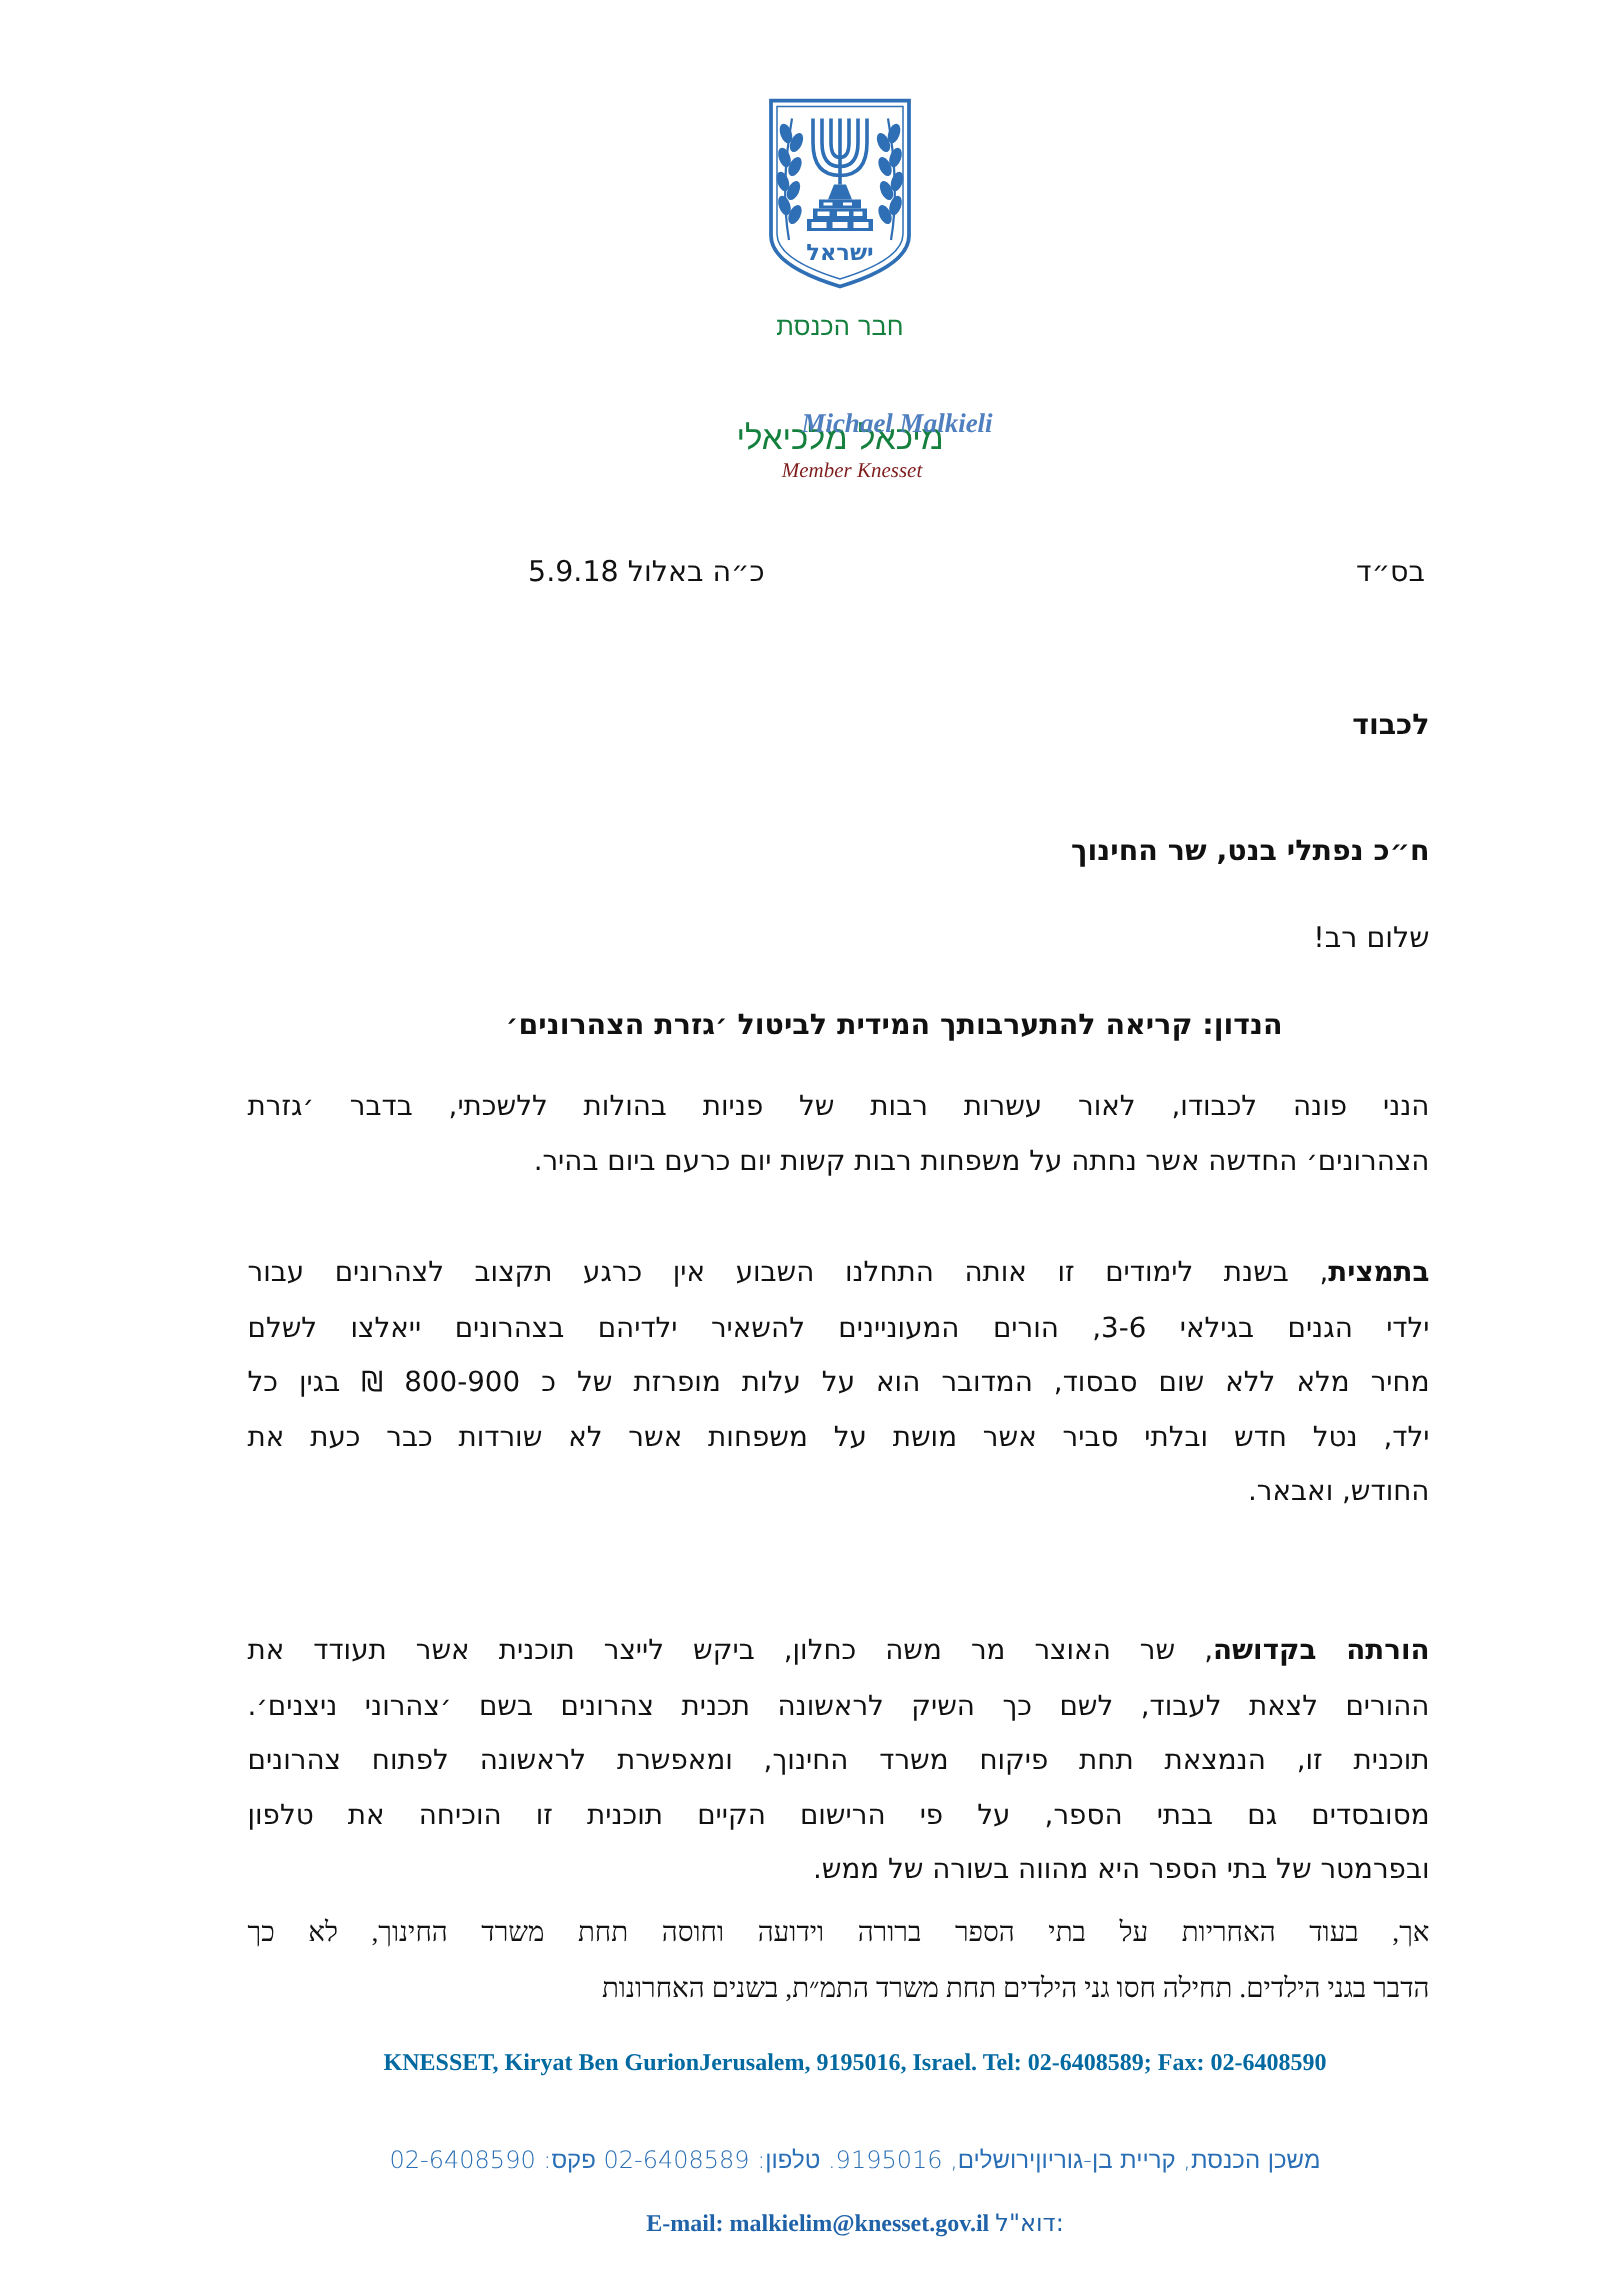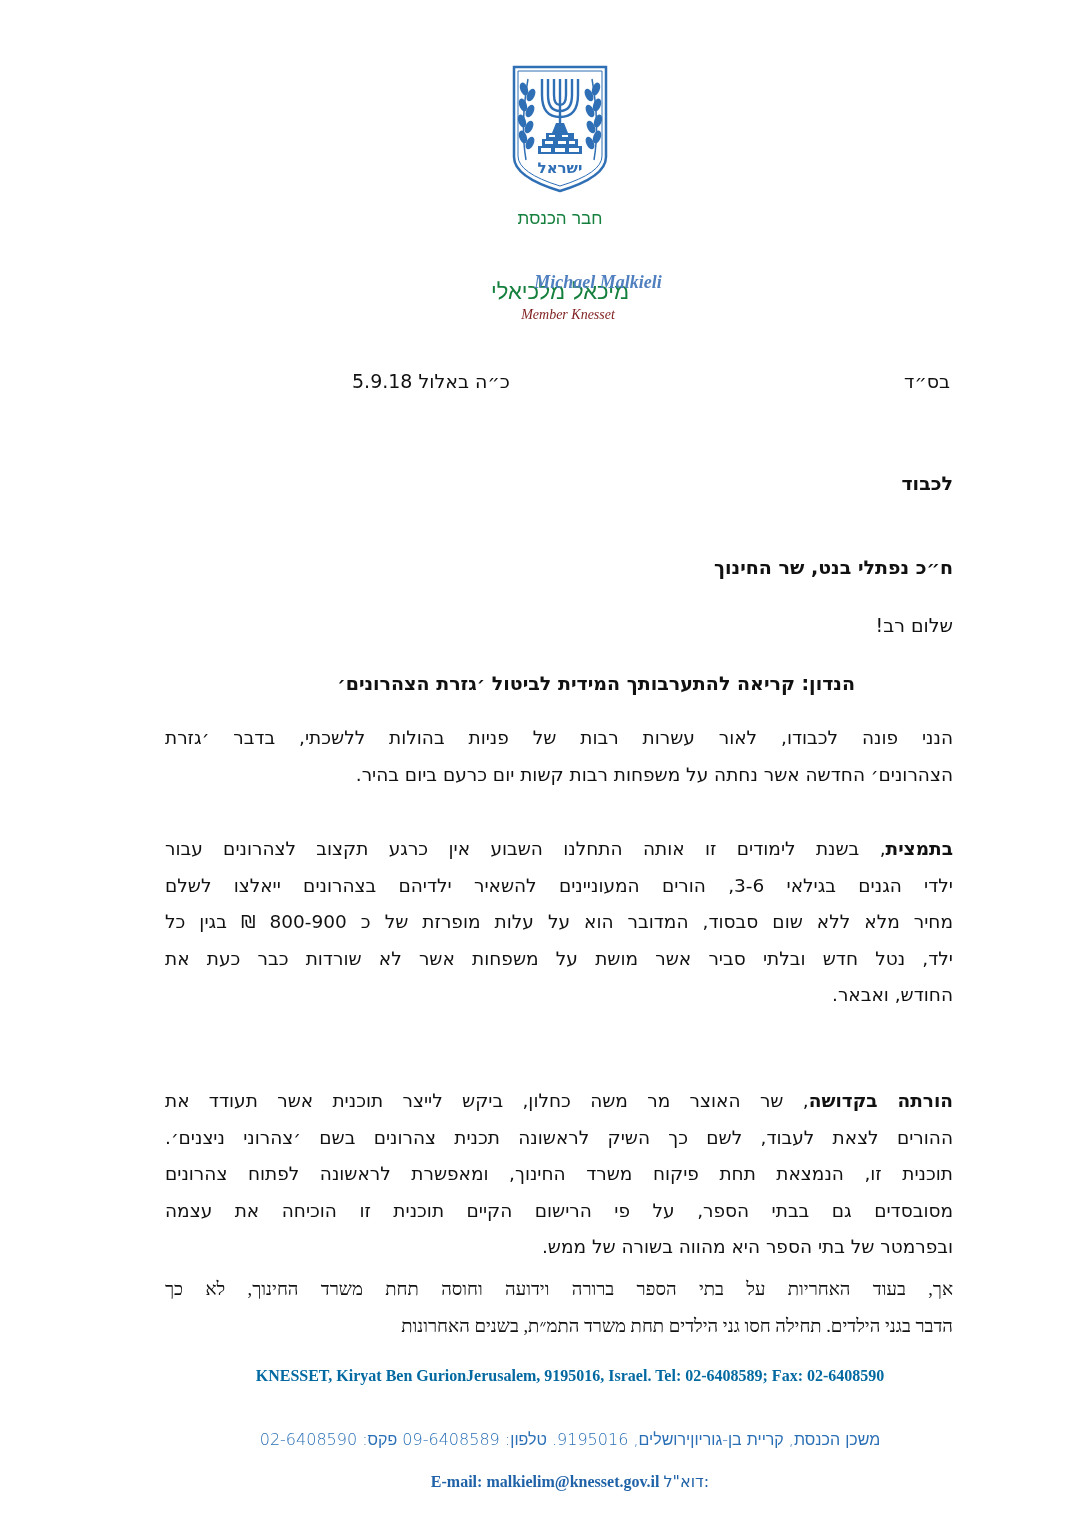--- a/index.html
+++ b/index.html
@@ -181,27 +181,27 @@
   <span class="line">ילדי הגנים בגילאי 3-6, הורים המעוניינים להשאיר ילדיהם בצהרונים ייאלצו לשלם</span>
   <span class="line">מחיר מלא ללא שום סבסוד, המדובר הוא על עלות מופרזת של כ 800-900 ₪ בגין כל</span>
   <span class="line">ילד, נטל חדש ובלתי סביר אשר מושת על משפחות אשר לא שורדות כבר כעת את</span>
   <span class="line last">החודש, ואבאר.</span>
 </div>
 
 <div class="abs para" style="top:1083px;">
   <span class="line"><b>הורתה בקדושה</b><span>, שר האוצר מר משה כחלון, ביקש לייצר תוכנית אשר תעודד את</span></span>
   <span class="line">ההורים לצאת לעבוד, לשם כך השיק לראשונה תכנית צהרונים בשם ׳צהרוני ניצנים׳.</span>
   <span class="line">תוכנית זו, הנמצאת תחת פיקוח משרד החינוך, ומאפשרת לראשונה לפתוח צהרונים</span>
-  <span class="line">מסובסדים גם בבתי הספר, על פי הרישום הקיים תוכנית זו הוכיחה את עצמה</span>
+  <span class="line">מסובסדים גם בבתי הספר, על פי הרישום הקיים תוכנית זו הוכיחה את טלפון</span>
   <span class="line last">ובפרמטר של בתי הספר היא מהווה בשורה של ממש.</span>
 </div>
 
 <div class="abs para" style="top:1271px;font-family:Liberation Serif, serif;">
   <span class="line">אך, בעוד האחריות על בתי הספר ברורה וידועה וחוסה תחת משרד החינוך, לא כך</span>
   <span class="line last">הדבר בגני הילדים. תחילה חסו גני הילדים תחת משרד התמ״ת, בשנים האחרונות</span>
 </div>
 
-<div class="abs footer f1">משכן הכנסת, קריית בן-גוריוןירושלים, 9195016. טלפון: 09-6408589 פקס: 02-6408590</div>
+<div class="abs footer f1">משכן הכנסת, קריית בן-גוריוןירושלים, 9195016. טלפון: 02-6408589 פקס: 02-6408590</div>
 <div class="abs footer f2">KNESSET, Kiryat Ben GurionJerusalem, 9195016, Israel. Tel: 02-6408589; Fax: 02-6408590</div>
 <div class="abs footer f3">
   <span>E-mail: malkielim@knesset.gov.il</span>
   <span style="font-family:'DejaVu Sans',sans-serif;font-weight:normal;">דוא"ל:</span>
 </div>
 
 </body></html>

